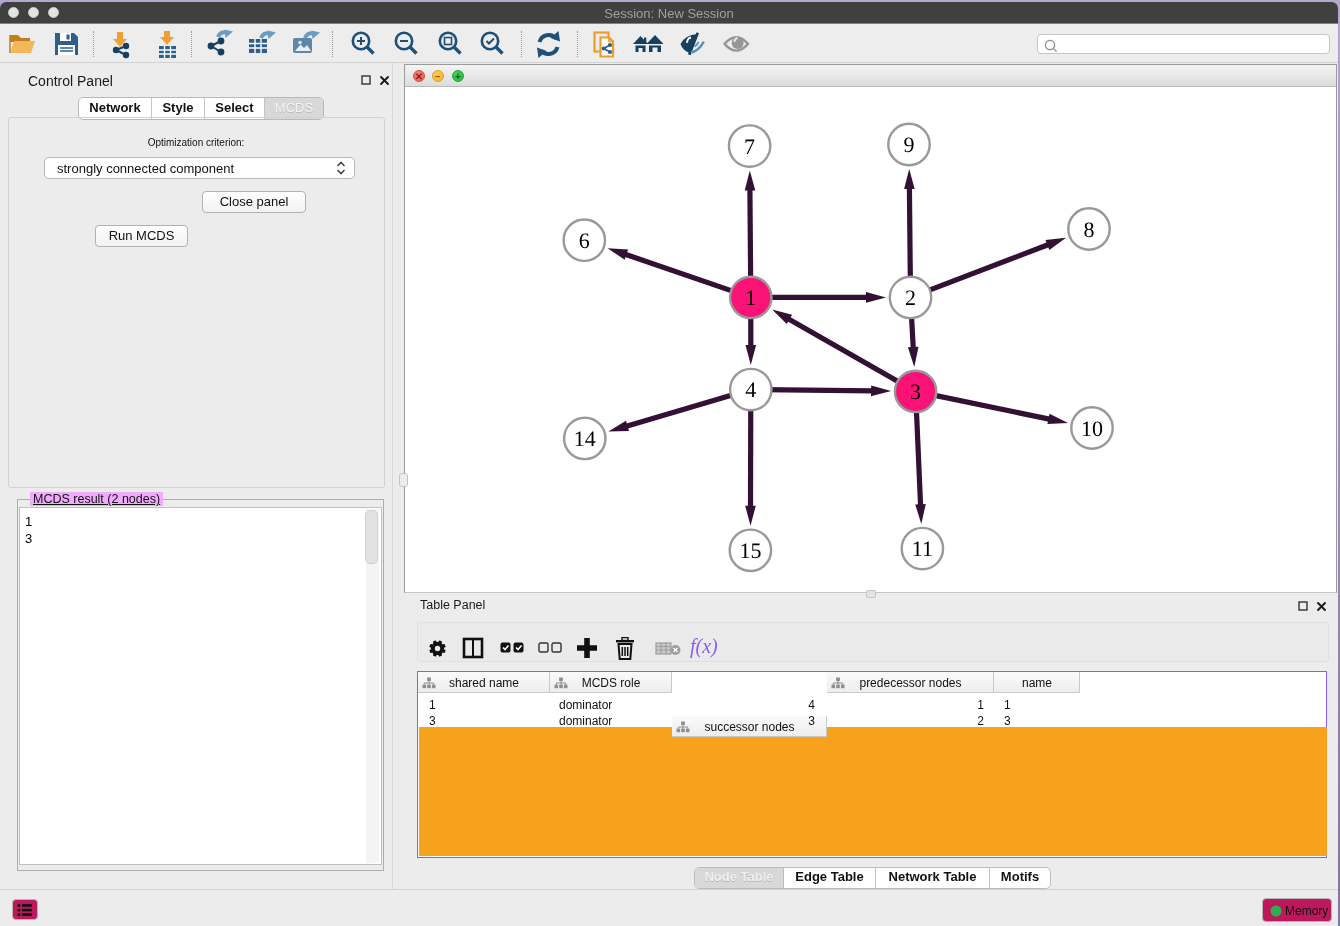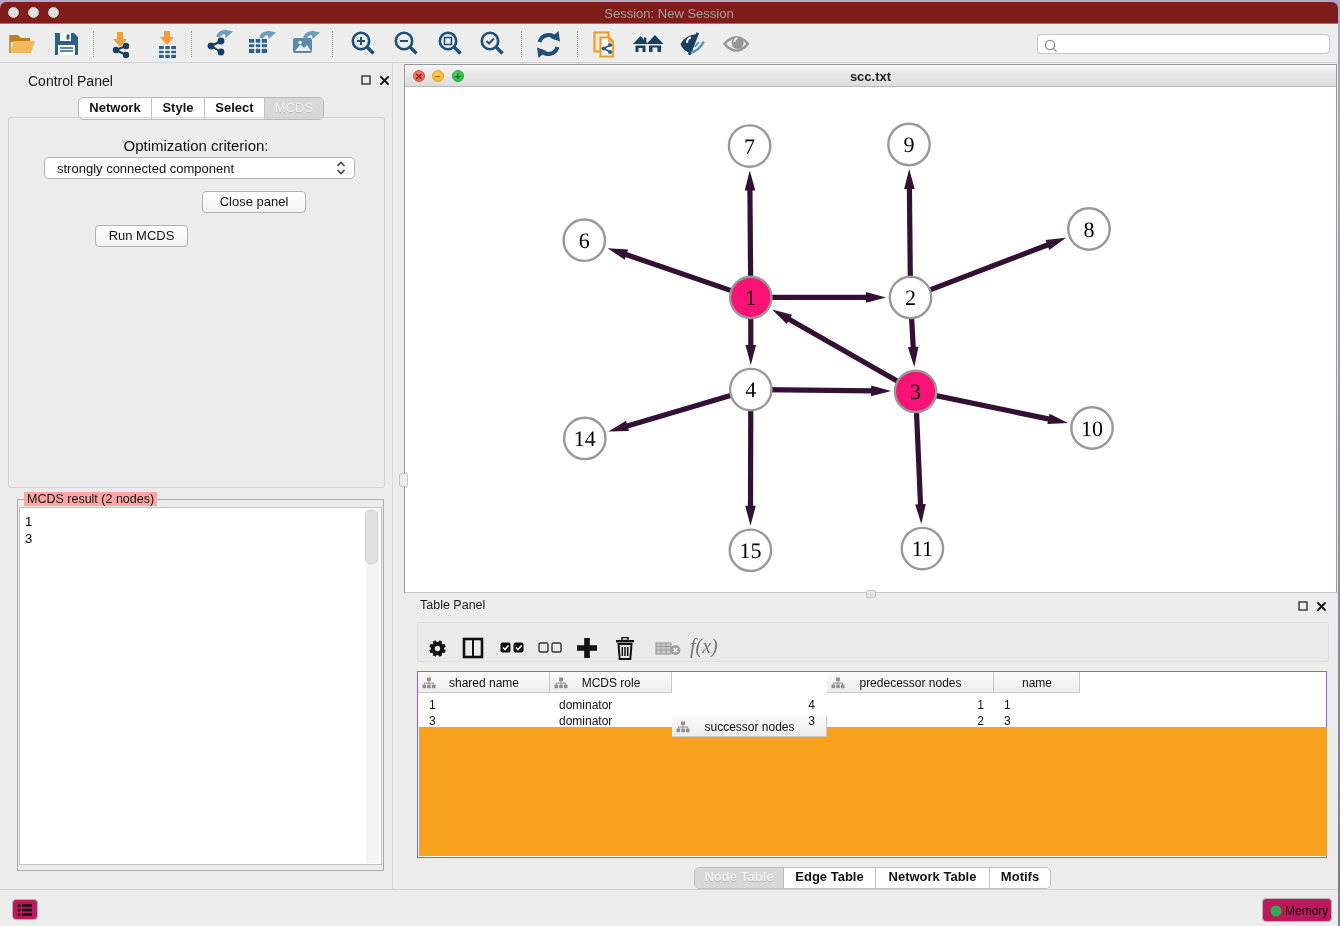--- a/index.html
+++ b/index.html
@@ -1,37 +1,37 @@
 <!DOCTYPE html>
 <html><head><meta charset="utf-8"><style>
 html,body{margin:0;padding:0;width:1340px;height:926px;overflow:hidden;}
 body{font-family:"Liberation Sans",sans-serif;background:linear-gradient(#b5a6d0,#8174a4);position:relative;}
 .app{position:absolute;left:0;top:2px;width:1338px;height:924px;background:#ececec;border-radius:6px 6px 0 0;will-change:transform;}
 
-.titlebar{position:absolute;left:0;top:0;width:100%;height:21px;background:#7f1d1d;border-radius:6px 6px 0 0;border-bottom:3px solid #0ea5e9;}
+.titlebar{position:absolute;left:0;top:0;width:100%;height:21px;background:#404040;border-radius:6px 6px 0 0;border-bottom:3px solid #0ea5e9;}
 .tl{position:absolute;top:5px;width:11px;height:11px;border-radius:50%;background:#e3e3e3;border:1px solid #c4c4c4;box-sizing:border-box;}
 .title-text{position:absolute;top:4px;left:0;width:100%;text-align:center;font-size:13px;color:#a0a0a0;}
 
 .toolbar{position:absolute;left:0;top:22px;width:100%;height:38px;background:#ededed;border-bottom:1px solid #d2d2d2;}
 .tb{position:absolute;top:5px;}
 .sep{position:absolute;top:7px;height:26px;border-left:1px dotted #9a9a9a;}
 .search{position:absolute;left:1037px;top:32px;width:291px;height:18px;background:#fff;border:1px solid #c6c6c6;border-radius:4px;}
 
 .cpanel{position:absolute;left:0;top:61px;width:392px;height:826px;background:#ececec;border-right:1px solid #d8d8d8;}
 .cp-title{position:absolute;left:28px;top:10px;font-size:14px;color:#1a1a1a;}
 .tabs{position:absolute;left:78px;top:34px;height:21px;display:flex;border:1px solid #b9b9b9;border-radius:5px;overflow:hidden;background:#fff;}
 .tabs div{font-size:13px;font-weight:700;color:#111;padding:2px 0 16px 0;text-align:center;border-right:1px solid #c4c4c4;}
 .tabs div:last-child{border-right:none;background:#d8d8d8;color:#f4f4f4;text-shadow:0 1px 0 #bbb;font-weight:400;}
 .tabbox{position:absolute;left:8px;top:54px;width:375px;height:369px;border:1px solid #d2d2d2;border-radius:3px;}
-.opt-label{position:absolute;left:0;top:74px;width:100%;text-align:center;font-size:15px;color:#111;}
+.opt-label{position:absolute;left:0;top:74px;width:100%;text-align:center;font-size:10px;color:#111;}
 .combo{position:absolute;left:44px;top:94px;width:311px;height:22px;background:#fff;border:1px solid #b5b5b5;border-radius:5px;box-sizing:border-box;padding-left:11px;}
 .combo span{position:absolute;left:12px;top:3px;font-size:13px;color:#111;}
 .btn{position:absolute;height:22px;background:linear-gradient(#ffffff,#f2f2f2);border:1px solid #b2b2b2;border-radius:4px;box-sizing:border-box;font-size:13px;color:#111;text-align:center;padding-top:2px;}
 .fieldset{position:absolute;left:17px;top:436px;width:365px;height:370px;border:1px solid #adadad;}
-.fs-legend{position:absolute;left:6px;top:-8px;background:#fca5a5;padding:0 3px;font-size:12.5px;color:#111;}
+.fs-legend{position:absolute;left:12px;top:-8px;background:#f0abfc;padding:0 3px;font-size:12.5px;color:#111;text-decoration:underline;}
 .fs-inner{position:absolute;left:1px;top:7px;width:361px;height:356px;background:#fff;border:1px solid #c0c0c0;}
 .fs-scroll{position:absolute;right:2px;top:1px;width:13px;height:354px;background:#f4f4f4;}
 .fs-thumb{position:absolute;right:1px;top:1px;width:11px;height:52px;background:#e2e2e2;border:1px solid #d0d0d0;border-radius:5px;}
 
 .netwin{position:absolute;left:404px;top:62px;width:933px;height:529px;border:1px solid #9a9a9a;border-bottom:1px solid #c6c6c6;box-sizing:border-box;background:#fff;}
 .net-titlebar{position:absolute;left:0;top:0;width:100%;height:21px;background:linear-gradient(#f4f4f4,#dcdcdc);border-bottom:1px solid #b9b9b9;}
 .net-title{position:absolute;width:100%;text-align:center;top:4px;font-size:13px;font-weight:700;color:#222;}
 .mac{position:absolute;top:5px;width:12px;height:12px;border-radius:50%;box-sizing:border-box;font-size:10px;line-height:12px;text-align:center;font-weight:700;}
 .net-canvas{position:absolute;left:0;top:22px;width:931px;height:505px;background:#fff;overflow:hidden;}
 
@@ -216,21 +216,20 @@
           </div>
       </div>
     </div>
   </div>
 
   <div class="netwin">
     <div class="net-titlebar">
       <div class="mac" style="left:8px;background:radial-gradient(circle at 35% 30%,#f57f74,#ee5a4f);border:1px solid #d94c40;color:#8b1e12;">✕</div>
       <div class="mac" style="left:27px;background:radial-gradient(circle at 35% 30%,#fccb49,#f5b52e);border:1px solid #dfa023;color:#985d10;">−</div>
       <div class="mac" style="left:47px;background:radial-gradient(circle at 35% 30%,#45d05e,#27b93f);border:1px solid #22a437;color:#0a5c18;">+</div>
-      <div class="net-title">scc.txt</div>
     </div>
     <div class="net-canvas" id="canvas">
       <svg width="926" height="503" viewBox="0 0 926 503" style="margin-left:4px;display:block;">
         <g stroke="#321134" stroke-width="5.2">
           <line x1="341.8" y1="210.4" x2="340.9" y2="101.6"></line>
           <line x1="341.8" y1="210.4" x2="215.5" y2="167.0"></line>
           <line x1="341.8" y1="210.4" x2="459.0" y2="210.4"></line>
           <line x1="341.8" y1="210.4" x2="341.8" y2="260.1"></line>
           <line x1="501.5" y1="210.4" x2="500.4" y2="100.0"></line>
           <line x1="501.5" y1="210.4" x2="640.3" y2="157.2"></line>
@@ -334,21 +333,21 @@
       <path d="M7.3 10 v9 M10 10 v9 M12.7 10 v9" stroke="#111" stroke-width="1.5"></path>
     </svg>
     <svg style="position:absolute;left:251px;top:47px" width="26" height="14" viewBox="0 0 26 14">
       <g stroke="#9e9e9e" stroke-width="1.2">
           <rect x="1" y="1" width="15" height="11" fill="#c9c9c9"></rect>
           <path d="M1 4.5 h15 M1 8 h15 M6 1 v11 M11 1 v11"></path>
         </g>
       <circle cx="20.5" cy="8" r="5" fill="#9e9e9e"></circle>
         <path d="M18.5 6 l4 4 m0 -4 l-4 4" stroke="#fff" stroke-width="1.3"></path>
     </svg>
-    <div style="position:absolute;left:286px;top:40px;font-family:'Liberation Serif',serif;font-style:italic;font-size:20px;color:#737373;">f(x)</div>
+    <div style="position:absolute;left:286px;top:40px;font-family:'Liberation Serif',serif;font-style:italic;font-size:20px;color:#8b5cf6;">f(x)</div>
     <div class="tbox" id="tbox">
       <div class="orange"></div>
       <div class="thead" style="left:0;width:132px;">
           <svg style="position:absolute;left:4px;top:5px" width="14" height="12" viewBox="0 0 14 12">
             <g fill="#8f8f8f">
               <rect x="5.1" y="0.5" width="3.8" height="3.6"></rect>
               <rect x="0.5" y="7.6" width="3.6" height="3.6"></rect>
               <rect x="5.2" y="7.6" width="3.6" height="3.6"></rect>
               <rect x="9.9" y="7.6" width="3.6" height="3.6"></rect>
               <path d="M7 4.1 v1.9 M2.3 7.6 V6 h9.4 v1.6 M7 6 v1.6" stroke="#8f8f8f" stroke-width="1" fill="none"></path>

